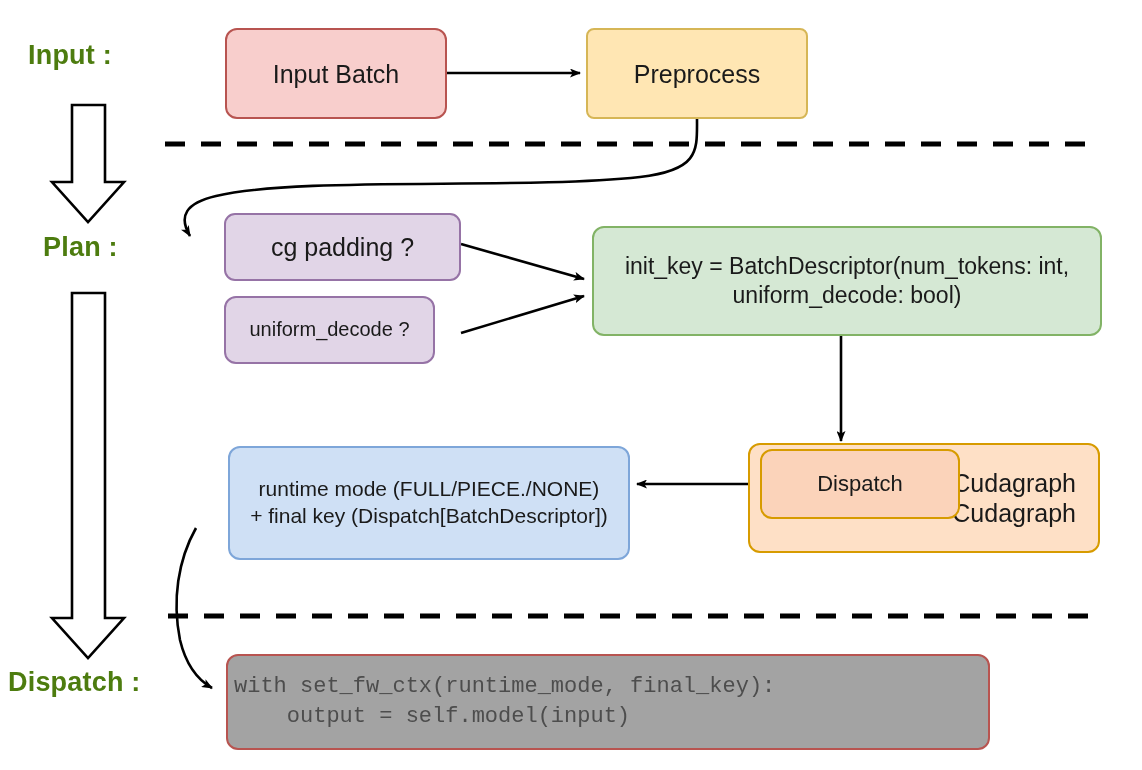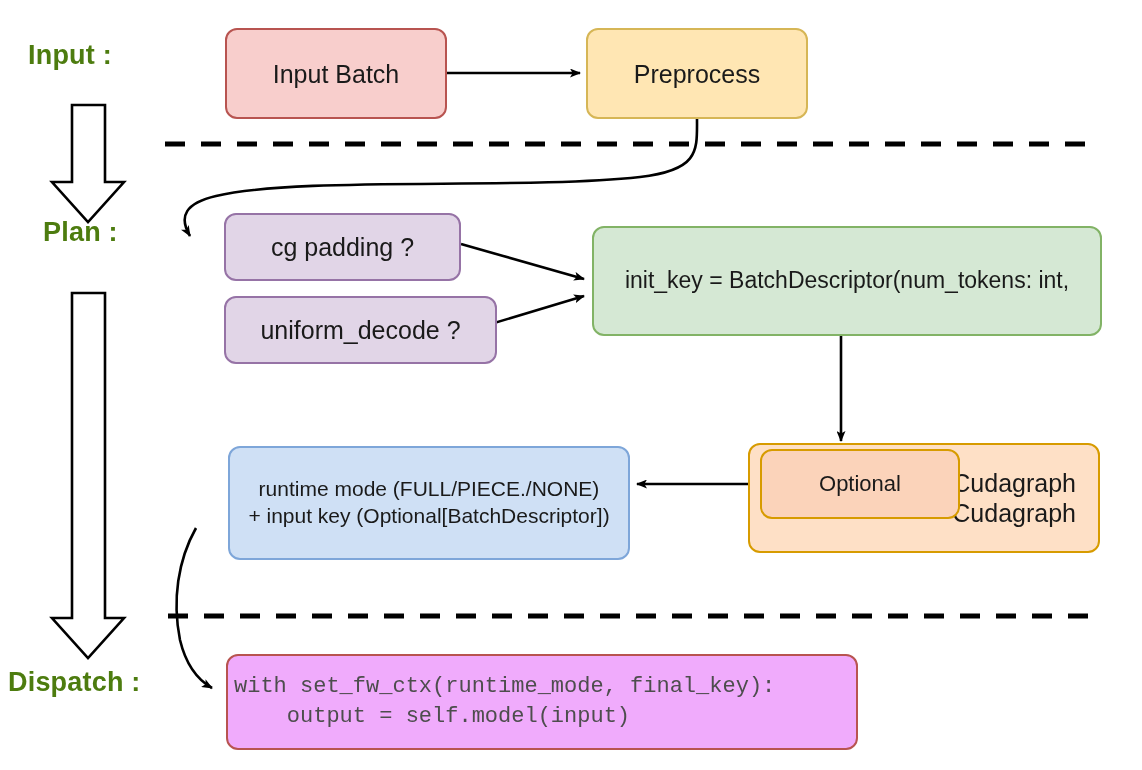--- a/index.html
+++ b/index.html
@@ -45,30 +45,32 @@
   
   #node-input-batch{
     left:225px; top:28px; width:222px; height:91px;
     background:#f8cecc; border-color:#b85450;
     font-size:25px;
   }
   #node-preprocess{
     left:586px; top:28px; width:222px; height:91px;
     background:#ffe6b3; border-color:#d6b656;
     font-size:25px;
+    border-radius:8px;
   }
   #node-cg-padding{
     left:224px; top:213px; width:237px; height:68px;
     background:#e1d5e7; border-color:#9673a6;
     font-size:25px;
+    border-radius:11px;
   }
   #node-uniform-decode{
-    left:224px; top:296px; width:273px; height:68px;
+    left:224px; top:296px; width:211px; height:68px;
     background:#e1d5e7; border-color:#9673a6;
-    font-size:25px;
+    font-size:20px;
   }
   #node-init-key{
     left:592px; top:226px; width:510px; height:110px;
     background:#d5e8d4; border-color:#82b366;
     font-size:23px; padding:7px 10px;
   }
   #node-cudagraph-dispatcher{
     left:748px; top:443px; width:352px; height:110px;
     background:#fee0c6; border-color:#d79b00;
     font-size:25px;
@@ -81,34 +83,34 @@
     background:#fbd3ba; border-color:#d79b00;
     font-size:22px;
     z-index:3;
   }
   #node-runtime-mode{
     left:228px; top:446px; width:402px; height:114px;
     background:#cfe0f5; border-color:#7ea6d9;
     font-size:21px; padding:0 8px;
   }
   #node-execute-code{
-    left:226px; top:654px; width:632px; height:96px;
-    background:#f0abfc; border-color:#b85450;
+    left:226px; top:654px; width:764px; height:96px;
+    background:#a3a3a3; border-color:#b85450;
     font-family:"Liberation Mono","DejaVu Sans Mono",monospace;
     font-size:22px;
     color:#4d4d4d;
     justify-content:flex-start;
     align-items:center;
     padding-left:6px;
     white-space:pre;
     text-align:left;
     line-height:1.35;
   }
   #label-input{ left:28px; top:40px; }
-  #label-plan{  left:43px; top:217px; }
+  #label-plan{  left:43px; top:232px; }
   #label-execute{ left:8px; top:667px; }
 </style>
 </head>
 <body>
 
 <div id="canvas">
 
   <svg class="svg-layer" viewBox="0 0 1142 770">
     <defs>
       <marker id="ah" markerWidth="11" markerHeight="9" refX="10" refY="4.5" orient="auto" markerUnits="userSpaceOnUse">
@@ -156,38 +158,39 @@
     <span>cg padding ?</span>
   </div>
 
   <div class="node" id="node-uniform-decode">
     <span>uniform_decode ?</span>
   </div>
 
   <div class="node" id="node-init-key">
     <span>
       <span>init_key = BatchDescriptor(num_tokens: int,</span><br>
+      <span>uniform_decode: bool)</span>
     </span>
   </div>
 
   <div class="node" id="node-cudagraph-dispatcher">
     <span>
       <span>Cudagraph</span><br>
       <span>Cudagraph</span>
     </span>
   </div>
 
   <div class="node" id="node-dispatch">
-    <span>Optional</span>
+    <span>Dispatch</span>
   </div>
 
   <div class="node" id="node-runtime-mode">
     <span>
       <span>runtime mode (FULL/PIECE./NONE)</span><br>
-      <span>+ input key (Optional[BatchDescriptor])</span>
+      <span>+ final key (Dispatch[BatchDescriptor])</span>
     </span>
   </div>
 
   <div class="node" id="node-execute-code">
     <span><span>with set_fw_ctx(runtime_mode, final_key):</span><br><span>    output = self.model(input)</span></span>
   </div>
 
 </div>
 
 </body></html>

